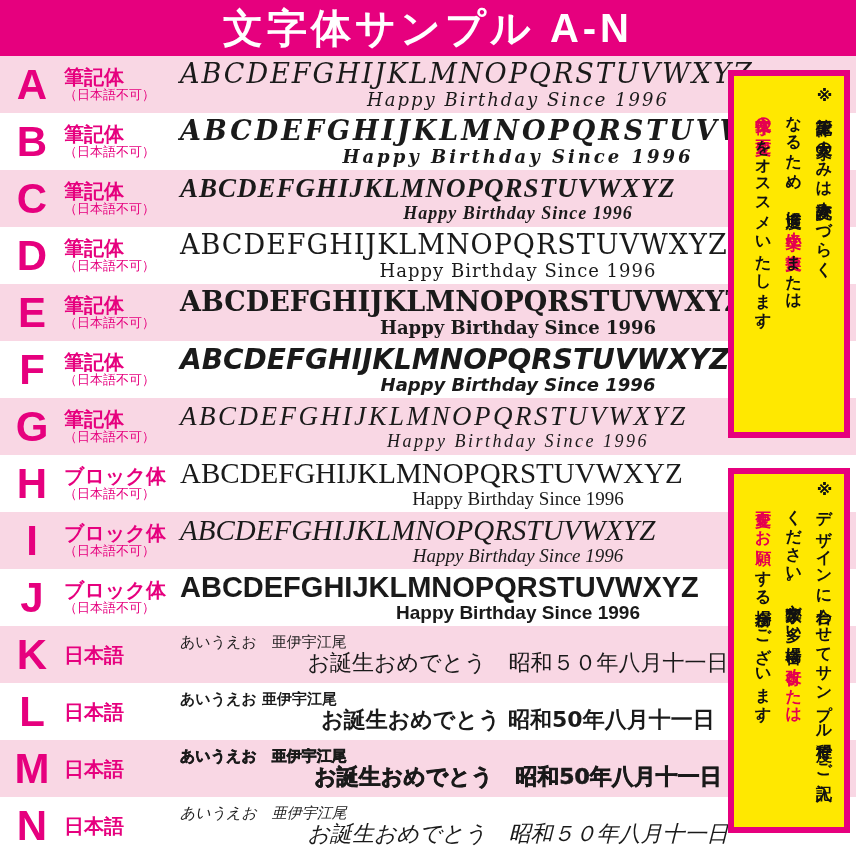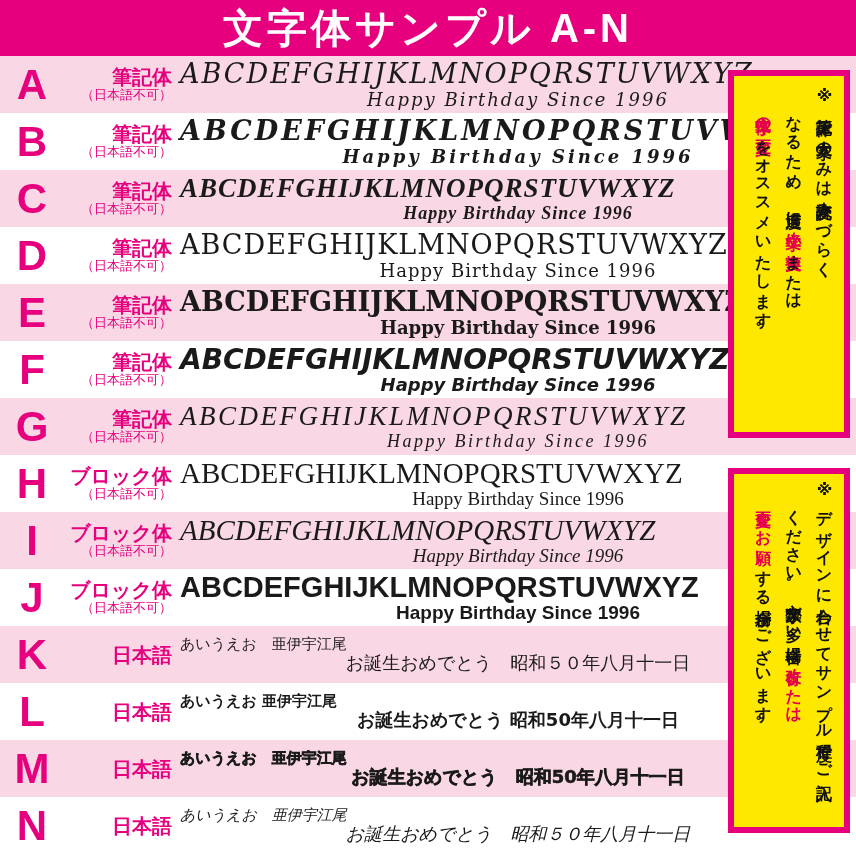--- a/index.html
+++ b/index.html
@@ -28,21 +28,21 @@
   .rows{width:856px;}
   .row{
     height:57px;display:flex;align-items:center;background:#fff;
   }
   .row:nth-child(odd){background:var(--pink-row);}
   .letter{
     width:64px;text-align:center;color:var(--magenta);
     font-size:42px;font-weight:bold;line-height:1;
     font-family:"Liberation Sans",sans-serif;
   }
-  .cat{width:108px;text-align:right;color:var(--magenta);line-height:1.1;}
+  .cat{width:108px;text-align:left;color:var(--magenta);line-height:1.1;}
   .cat-main{font-size:20px;font-weight:bold;}
   .cat-sub{font-size:13px;font-weight:normal;}
   .samples{flex:1;padding-left:8px;color:var(--text);overflow:hidden;}
   .samples .line1{font-size:27px;line-height:1.12;white-space:nowrap;}
   .samples .line2{font-size:18px;line-height:1.1;white-space:nowrap;text-align:center;}
   
   .fA{font-family:"DejaVu Serif",serif;font-style:italic;letter-spacing:2px;}
   .fB{font-family:"DejaVu Serif",serif;font-style:italic;font-weight:bold;letter-spacing:3px;}
   .fC{font-family:"Liberation Serif",serif;font-style:italic;font-weight:bold;letter-spacing:1px;}
   .fD{font-family:"DejaVu Serif",serif;letter-spacing:1px;}
@@ -52,21 +52,21 @@
   .fG{font-family:"Liberation Serif",serif;font-style:italic;letter-spacing:2.5px;}
   .fH{font-family:"Liberation Serif",serif;}
   .fH .line1{font-size:29px;}  .fH .line2{font-size:19px;}
   .fI{font-family:"Liberation Serif",serif;font-style:italic;}
   .fI .line1{font-size:29px;}  .fI .line2{font-size:19px;}
   .fJ{font-family:"Liberation Sans",sans-serif;font-weight:bold;}
   .fJ .line1{font-size:29px;}  .fJ .line2{font-size:19px;}
   .fK,.fL,.fM{font-family:"DejaVu Sans",sans-serif;}
   .fN{font-family:"DejaVu Serif",serif;font-style:italic;}
   .fK .line1,.fL .line1,.fM .line1,.fN .line1{font-size:15px;}
-  .fK .line2,.fL .line2,.fM .line2,.fN .line2{font-size:18px;}
+  .fK .line2,.fL .line2,.fM .line2,.fN .line2{font-size:22px;}
   .fL,.fM{font-weight:bold;}
   .fM{-webkit-text-stroke:0.6px #1a1a1a;}
   
   .note{
     position:absolute;right:6px;width:122px;
     background:var(--yellow);border:6px solid var(--magenta);
   }
   .note1{top:70px;height:368px;}
   .note2{top:468px;height:365px;}
   .vtext{

